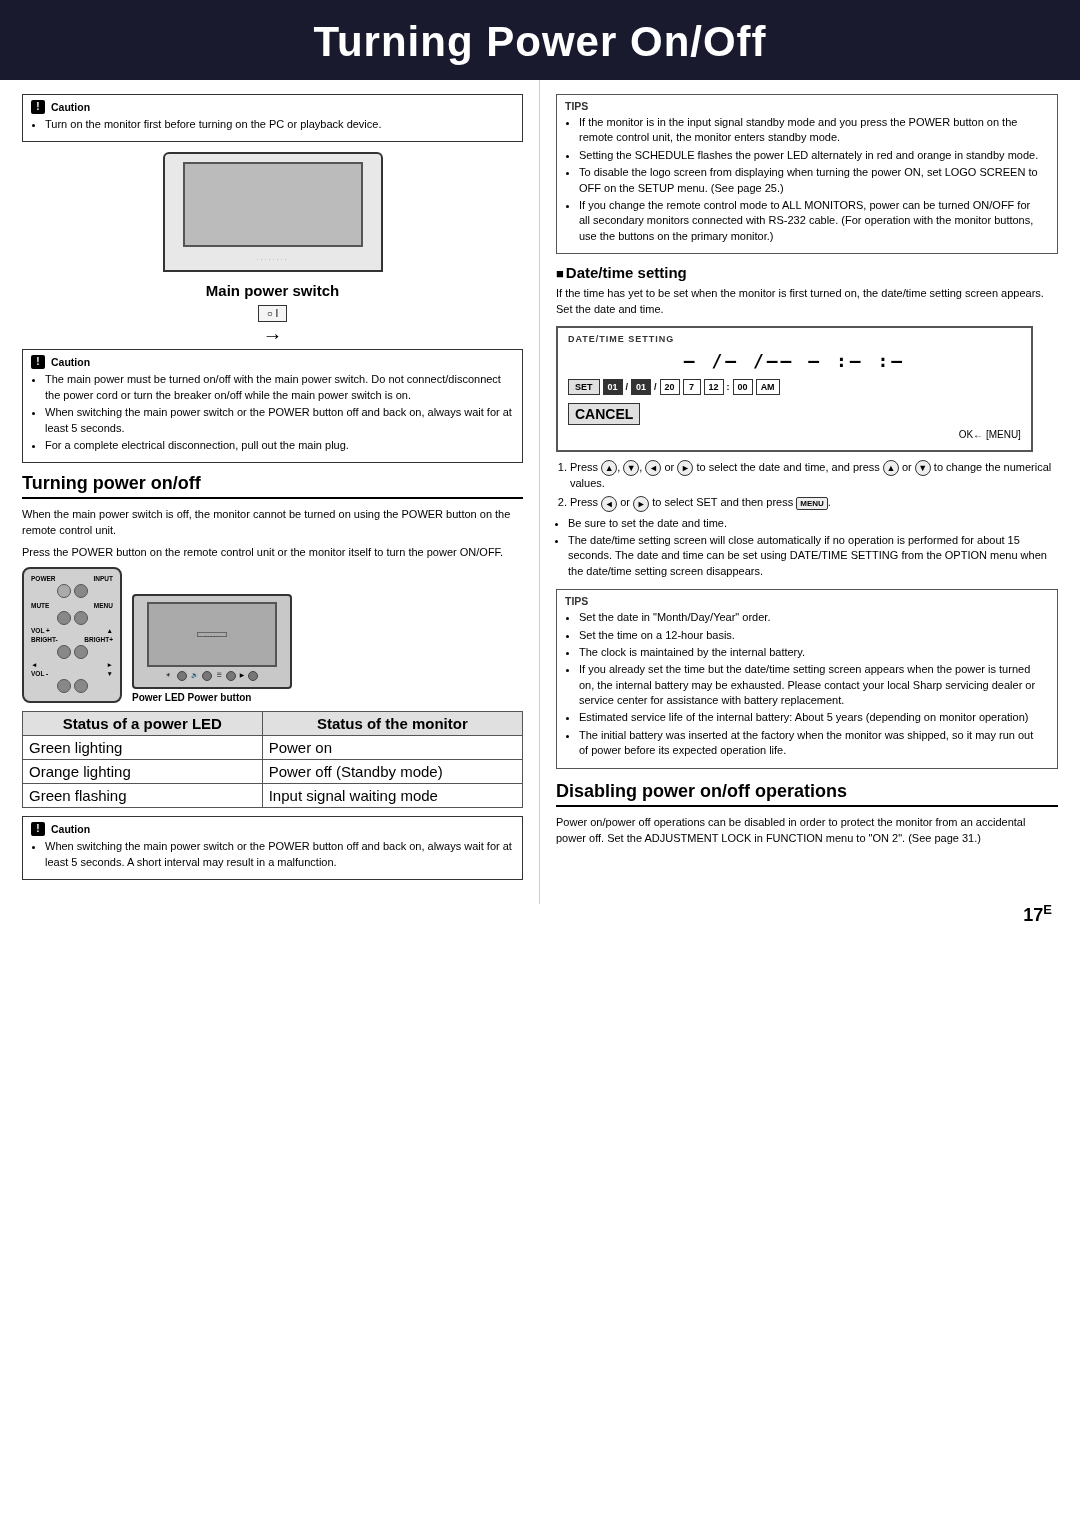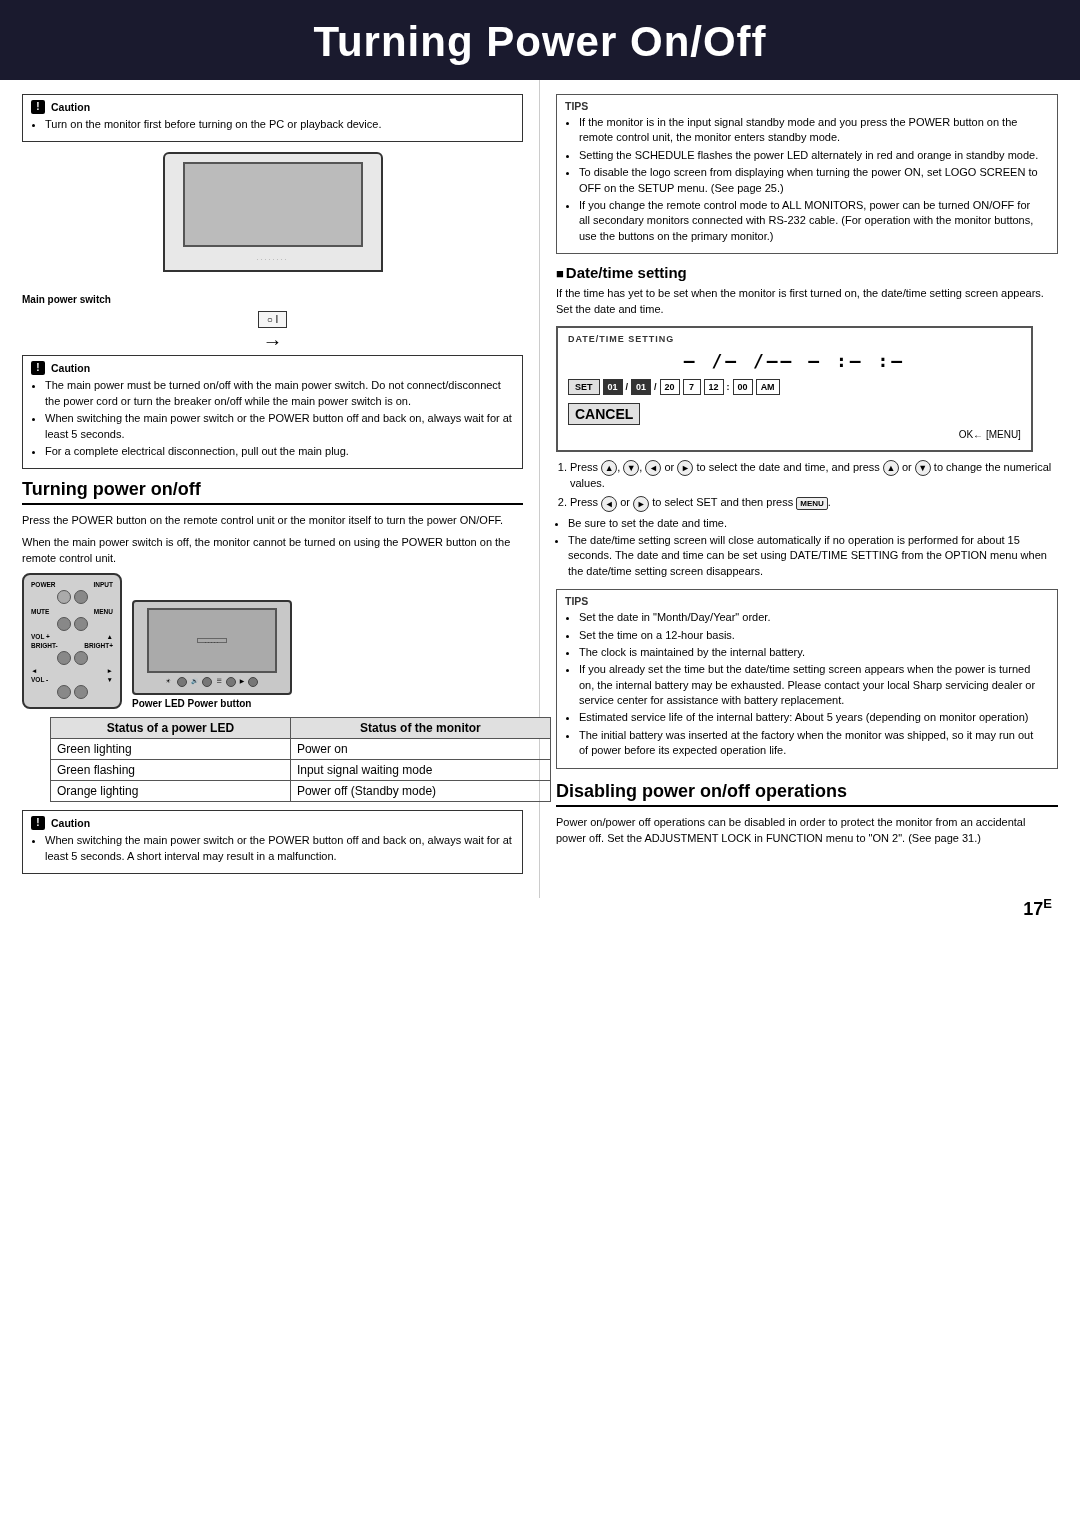--- a/index.html
+++ b/index.html
@@ -135,45 +135,44 @@
     .monitor-dots {
       position: absolute;
       bottom: 8px;
       left: 50%;
       transform: translateX(-50%);
       font-size: 6px;
       letter-spacing: 2px;
       color: #555;
     }
     .monitor-label {
-      font-size: 10px;
-      font-weight: bold;
-      text-align: left;
-      margin-top: 20px;
+      font-size: 15px;
+      font-weight: bold;
+      text-align: center;
+      margin-top: 8px;
     }
     .power-switch-arrow {
       text-align: center;
       font-size: 20px;
       margin: 0;
     }
     .power-switch-box {
       display: inline-block;
       border: 1.5px solid #333;
       padding: 2px 8px;
       font-size: 10px;
       margin-top: 2px;
       background: #f5f5f5;
     }
     
     .led-table {
       width: 100%;
       border-collapse: collapse;
       margin-top: 6px;
-      font-size: 12px;
-      margin-left: 28px;
+      font-size: 15px;
     }
     .led-table th, .led-table td {
       border: 1.5px solid #555;
       padding: 3px 6px;
     }
     .led-table th {
       background: #e0e0e0;
       font-weight: bold;
       text-align: center;
     }
@@ -423,22 +422,22 @@
       </div>
       <ul>
         <li>The main power must be turned on/off with the main power switch. Do not connect/disconnect the power cord or turn the breaker on/off while the main power switch is on.</li>
         <li>When switching the main power switch or the POWER button off and back on, always wait for at least 5 seconds.</li>
         <li>For a complete electrical disconnection, pull out the main plug.</li>
       </ul>
     </div>
 
     <div class="section-heading">Turning power on/off</div>
 
+    <p class="body-text">When the main power switch is off, the monitor cannot be turned on using the POWER button on the remote control unit.</p>
     <p class="body-text">Press the POWER button on the remote control unit or the monitor itself to turn the power ON/OFF.</p>
-    <p class="body-text">When the main power switch is off, the monitor cannot be turned on using the POWER button on the remote control unit.</p>
 
     <div class="remote-diagram-row">
 
       <div class="remote-body">
         <div class="remote-label-row">
           <span>POWER</span>
           <span>INPUT</span>
         </div>
         <div class="remote-btn-row">
           <span class="remote-btn power"></span>
@@ -508,26 +507,26 @@
           <th>Status of a power LED</th>
           <th>Status of the monitor</th>
         </tr>
       </thead>
       <tbody>
         <tr>
           <td>Green lighting</td>
           <td>Power on</td>
         </tr>
         <tr>
+          <td>Orange lighting</td>
+          <td>Power off (Standby mode)</td>
+        </tr>
+        <tr>
           <td>Green flashing</td>
           <td>Input signal waiting mode</td>
-        </tr>
-        <tr>
-          <td>Orange lighting</td>
-          <td>Power off (Standby mode)</td>
         </tr>
       </tbody>
     </table>
 
     <div class="caution-box" style="margin-top:8px;">
       <div class="caution-label">
         <span class="excl">!</span>
         <span>Caution</span>
       </div>
       <ul>

